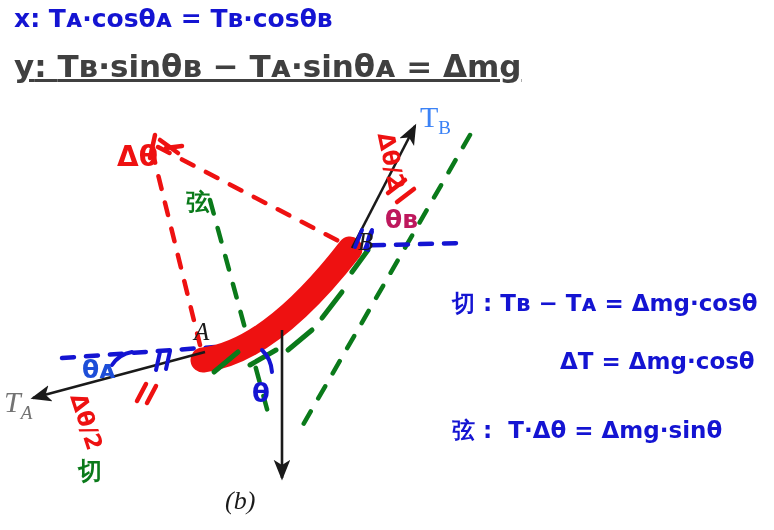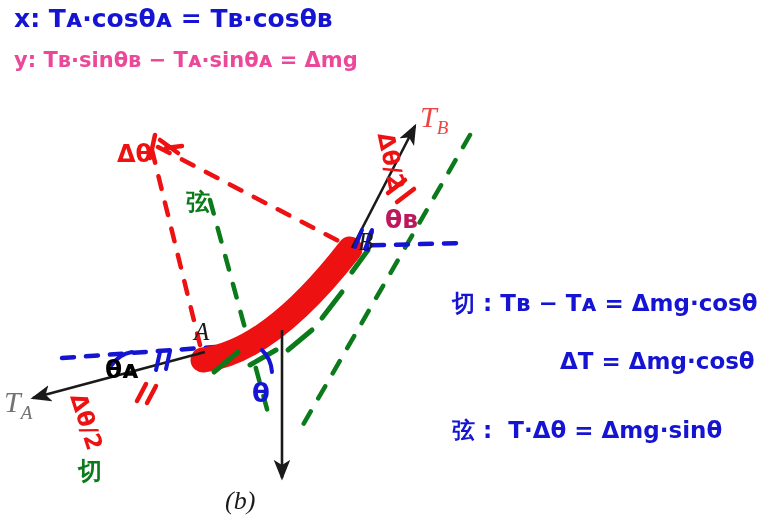--- a/index.html
+++ b/index.html
@@ -76,54 +76,54 @@
   <g stroke="#ee1111" stroke-width="4.5" fill="none" stroke-linecap="round">
     <path d="M155,135 L150,158"></path>
     <path d="M160,140 L178,153"></path>
     <path d="M166,148 L182,146"></path>
   </g>
 </svg>
 
 <div class="lbl hand" style="left:14px;top:4px;font-size:25px;color:#1414d2;">
   <span>x</span><span>:&nbsp;</span><span>Tᴀ·cosθᴀ = Tʙ·cosθʙ</span>
 </div>
-<div class="lbl hand" style="left:14px;top:48px;font-size:21px;color:#ec4899;">
+<div class="lbl hand" style="left:14px;top:48px;font-size:31px;color:#404040;text-decoration:underline;">
   <span>y</span><span>:&nbsp;</span><span>Tʙ·sinθʙ − Tᴀ·sinθᴀ = Δmg</span>
 </div>
 
 <div class="lbl hand" style="left:452px;top:288px;font-size:23px;color:#1414d2;">
   <span>切</span><span>&nbsp;:&nbsp;</span><span>Tʙ − Tᴀ = Δmg·cosθ</span>
 </div>
 <div class="lbl hand" style="left:560px;top:348px;font-size:23px;color:#1414d2;">
   <span>ΔT = Δmg·cosθ</span>
 </div>
 <div class="lbl hand" style="left:452px;top:415px;font-size:23px;color:#1414d2;">
   <span>弦</span><span>&nbsp;:&nbsp;&nbsp;</span><span>T·Δθ = Δmg·sinθ</span>
 </div>
 
-<div class="lbl" style="left:420px;top:100px;font-size:30px;font-style:italic;color:#ef4444;">
+<div class="lbl" style="left:420px;top:100px;font-size:30px;color:#3b82f6;">
   <span>T</span><span style="font-size:19px;vertical-align:sub;">B</span>
 </div>
 
 <div class="lbl" style="left:4px;top:385px;font-size:30px;font-style:italic;color:#737373;">
   <span>T</span><span style="font-size:19px;vertical-align:sub;">A</span>
 </div>
 
 <div class="lbl" style="left:194px;top:318px;font-size:25px;font-style:italic;color:#1a1a1a;">A</div>
 
 <div class="lbl" style="left:358px;top:228px;font-size:25px;font-style:italic;color:#1a1a1a;">B</div>
 
 
-<div class="lbl hand" style="left:105px;top:355px;font-size:25px;color:#000000;">θᴀ</div>
+<div class="lbl hand" style="left:82px;top:355px;font-size:25px;color:#1d4ed8;">θᴀ</div>
 
 <div class="lbl hand" style="left:385px;top:205px;font-size:25px;color:#be185d;">θʙ</div>
 
 <div class="lbl hand" style="left:252px;top:378px;font-size:26px;color:#1414d2;">θ</div>
 
-<div class="lbl hand" style="left:117px;top:140px;font-size:24px;color:#ee1111;">Δθ</div>
+<div class="lbl hand" style="left:117px;top:140px;font-size:28px;color:#ee1111;">Δθ</div>
 
 <div class="lbl hand" style="left:398px;top:130px;font-size:23px;color:#ee1111;
             transform:rotate(78deg);transform-origin:left top;">Δθ/2</div>
 
 <div class="lbl hand" style="left:90px;top:390px;font-size:23px;color:#ee1111;
             transform:rotate(72deg);transform-origin:left top;">Δθ/2</div>
 
 <div class="lbl hand" style="left:186px;top:186px;font-size:24px;color:#0a7a1a;">弦</div>
 
 <div class="lbl hand" style="left:78px;top:455px;font-size:24px;color:#0a7a1a;">切</div>

